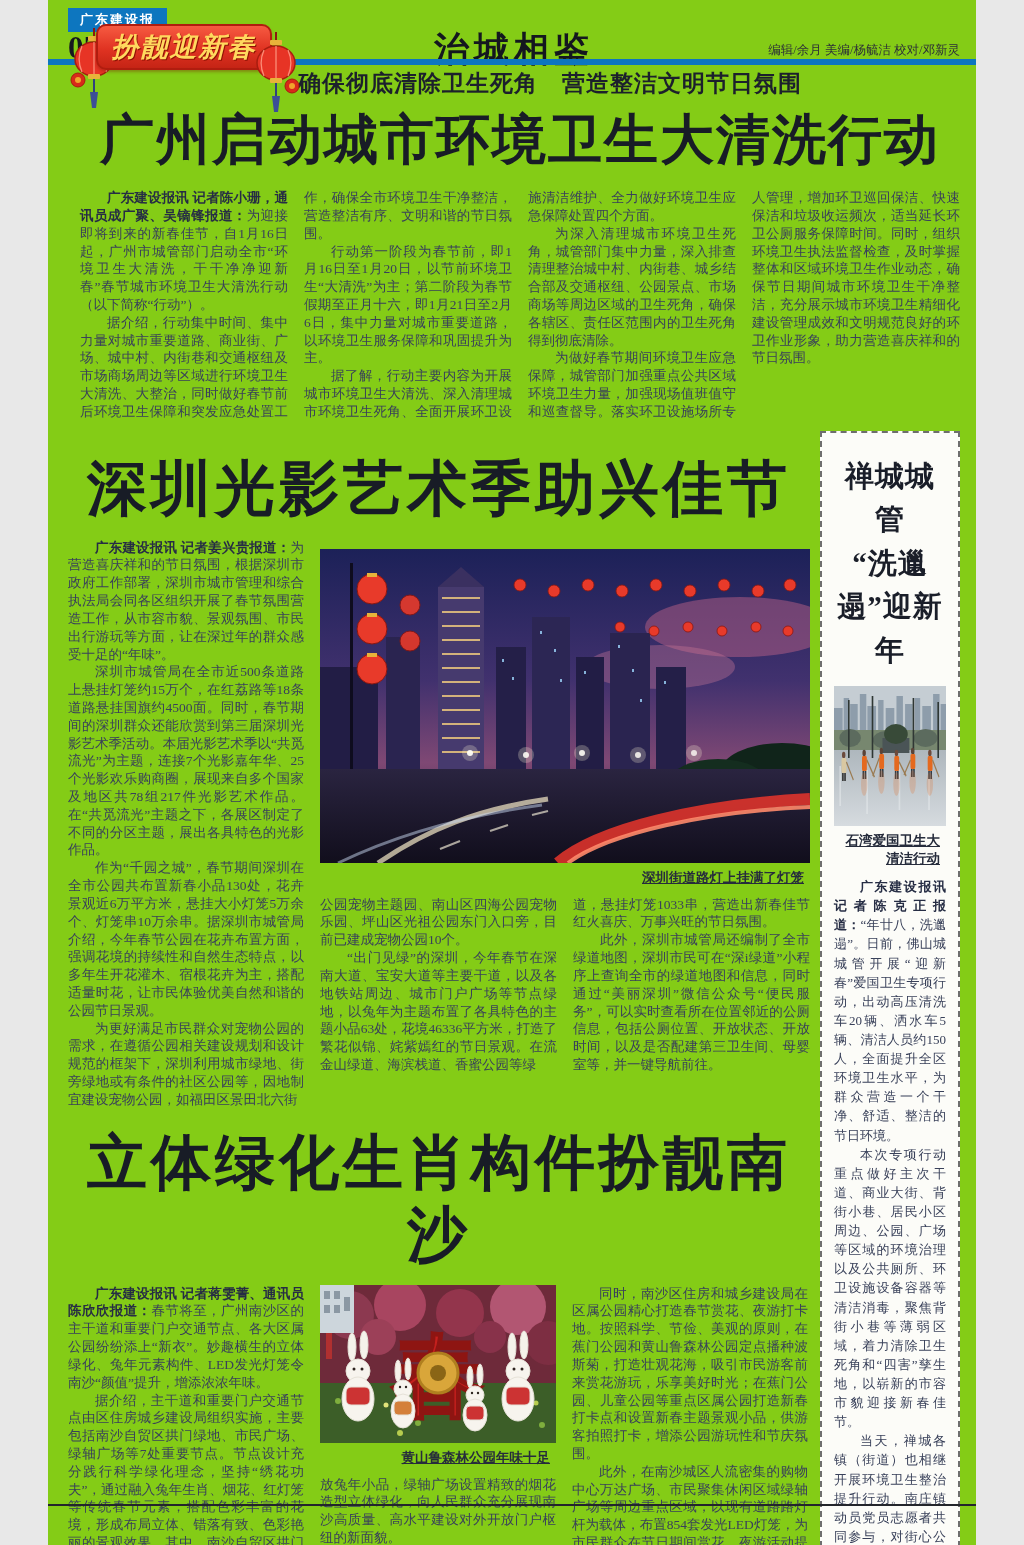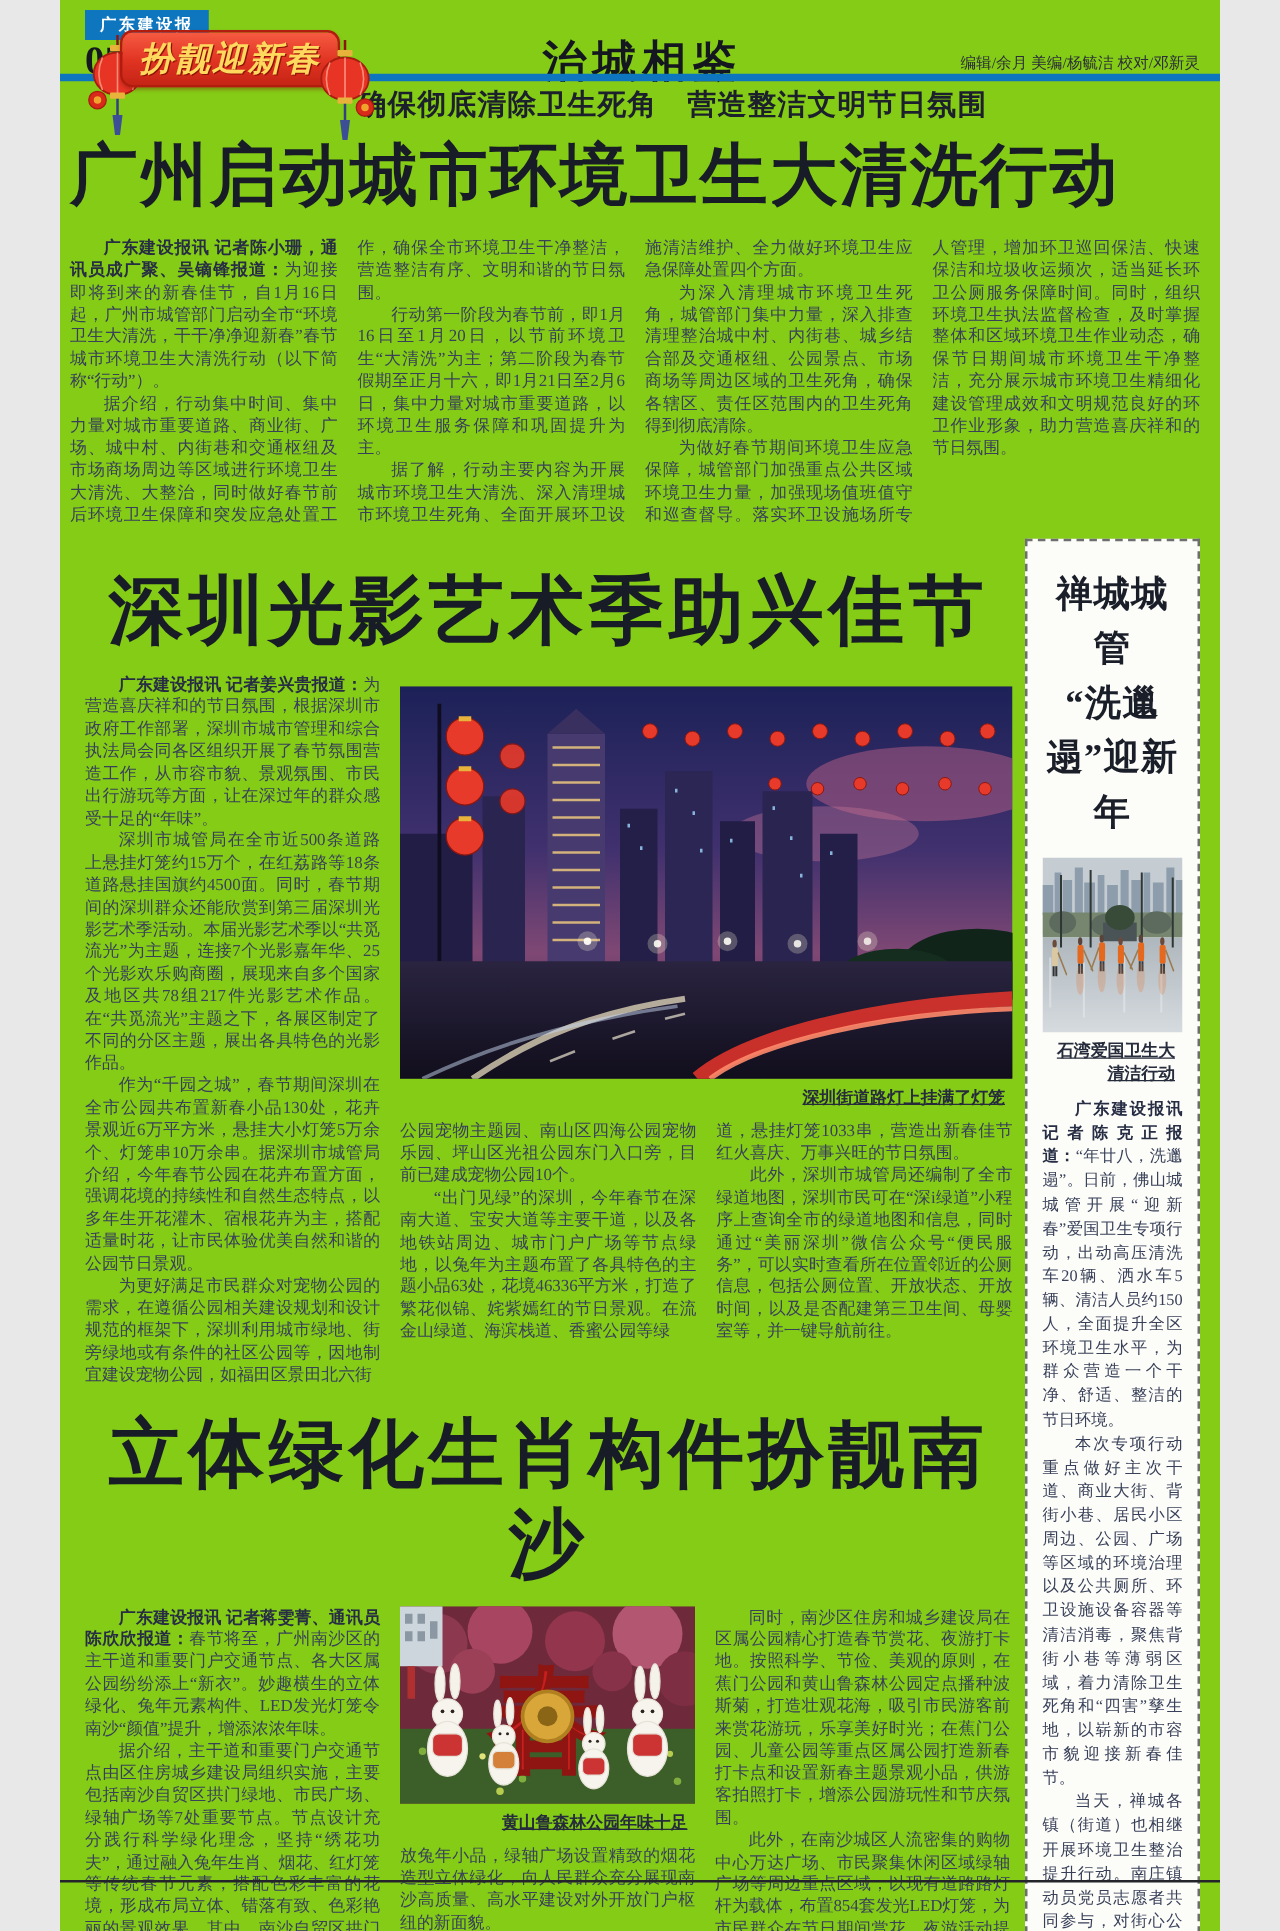--- a/index.html
+++ b/index.html
@@ -28,42 +28,42 @@
   .blue-rule { position:absolute; left:0; right:0; top:59px; height:6px; background:#0d76bf; }
   
   .para { text-align:justify; text-indent:2em; font-size:13.5px; line-height:1.32; color:#39415a; }
   .para.cont { text-indent:0; }
   .lead { font-weight:bold; color:#262d44; }
   .photo-caption {
     font-family:"Liberation Sans", sans-serif; font-weight:bold;
     font-size:13.5px; color:#262c3c; text-align:right; margin:6px 6px 9px 0;text-decoration:underline;
   }
   
-  .top-article { position:relative; padding:68px 16px 0 8px; }
+  .top-article { position:relative; padding:68px 16px 0 32px; }
   .banner { position:absolute; left:26px; top:18px; width:218px; height:110px; }
   .banner .ribbon {
     position:absolute; left:22px; top:6px; width:176px; height:46px;
     background:linear-gradient(180deg,#f65a41 0%, #e03322 55%, #c52415 100%);
     border:2px solid #b01d0f; border-radius:10px;
     display:flex; align-items:center; justify-content:center;
     box-shadow:0 2px 3px rgba(120,20,10,.35);
   }
   .banner .ribbon span {
     color:#ffd95e; font-size:27px; font-weight:bold; font-style:italic;
     letter-spacing:2px; text-shadow:1px 1px 0 #8e1204;
   }
   .lantern-left { position:absolute; left:-4px; top:10px; }
   .lantern-right { position:absolute; right:-8px; top:14px; }
   .kicker {
     text-align:center; padding-left:60px;
     font-family:"Liberation Sans", sans-serif; font-weight:bold;
     font-size:23px; color:#1c202c; letter-spacing:1px;
   }
   .headline {
-    text-align:left; margin-top:10px;
+    text-align:center; margin-top:10px;
     font-size:54px; font-weight:bold; color:#181c26; letter-spacing:2px;
     line-height:1.15;
   }
   .gz-cols { margin-top:18px; column-count:4; column-gap:16px; }
   .gz-cols .para { margin-bottom:0; }
   
   .main-grid { display:flex; gap:10px; margin:10px 16px 0 20px; }
   .left-main { width:742px; }
   .article-h2 {
     text-align:center; font-size:60px; font-weight:bold; color:#181c26;

